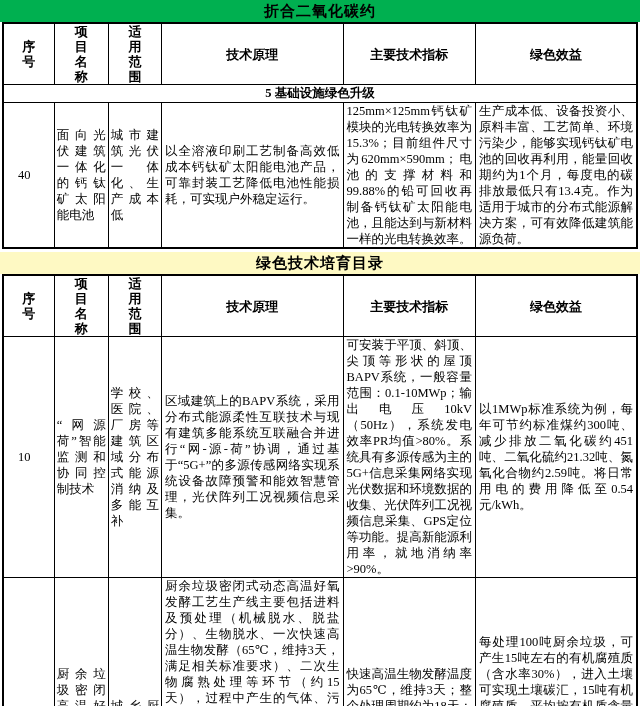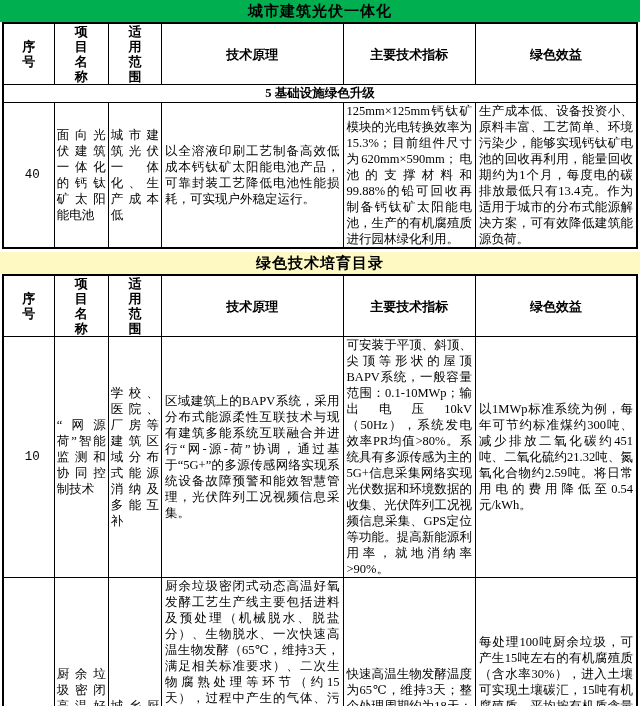--- a/index.html
+++ b/index.html
@@ -45,41 +45,41 @@
     line-height: 15px;
   }
   .section-row td {
     font-weight: bold;
     text-align: center;
     font-size: 12.5px;
     height: 18px;
     line-height: 17px;
     padding: 0;
   }
-  td.c-no { text-align: right; font-size: 12.5px; font-family: Liberation Mono, monospace; }
+  td.c-no { text-align: left; font-size: 12.5px; }
   td.c-name, td.c-scope { text-align: justify; text-align-last: left; padding: 2px 2px; }
   td.c-principle, td.c-indicators, td.c-benefits {
     text-align: justify;
     text-align-last: left;
     padding: 0 3px;
   }
   
   tr.h-header1 { height: 33px; }
   tr.h-row40   { height: 140px; }
   tr.h-header2 { height: 31px; }
   tr.h-row10   { height: 203px; }
   tr.h-row12   { height: 231px; }
   .gap { height: 3px; }
 </style>
 </head>
 <body>
 
 <div class="page">
 
-  <div class="title-bar" style="background: rgb(0, 176, 80);">城市建筑光伏一体化</div>
+  <div class="title-bar" style="background: rgb(0, 176, 80);">折合二氧化碳约</div>
 
   <table class="catalog">
     <colgroup>
       <col style="width:51px">
         <col style="width:54px">
         <col style="width:53px">
       <col style="width:181px">
         <col style="width:132px">
         <col style="width:161px">
     </colgroup>
@@ -93,21 +93,21 @@
       <th>绿色效益</th>
     </tr>
     <tr class="section-row">
       <td colspan="6">5 基础设施绿色升级</td>
     </tr>
     <tr class="h-row40">
       <td class="c-no">40</td>
       <td class="c-name">面向光伏建筑一体化的钙钛矿太阳能电池</td>
       <td class="c-scope">城市建筑光伏一体化、生产成本低</td>
       <td class="c-principle">以全溶液印刷工艺制备高效低成本钙钛矿太阳能电池产品，可靠封装工艺降低电池性能损耗，可实现户外稳定运行。</td>
-      <td class="c-indicators">125mm×125mm钙钛矿模块的光电转换效率为15.3%；目前组件尺寸为620mm×590mm；电池的支撑材料和99.88%的铅可回收再制备钙钛矿太阳能电池，生产的有机腐殖质进行园林绿化利用。</td>
+      <td class="c-indicators">125mm×125mm钙钛矿模块的光电转换效率为15.3%；目前组件尺寸为620mm×590mm；电池的支撑材料和99.88%的铅可回收再制备钙钛矿太阳能电池，且能达到与新材料一样的光电转换效率。</td>
       <td class="c-benefits">生产成本低、设备投资小、原料丰富、工艺简单、环境污染少，能够实现钙钛矿电池的回收再利用，能量回收期约为1个月，每度电的碳排放最低只有13.4克。作为适用于城市的分布式能源解决方案，可有效降低建筑能源负荷。</td>
     </tr>
   </tbody>
     </table>
 
   <div class="gap"></div>
 
   <div class="title-bar" style="background: #fef9c3;">绿色技术培育目录</div>
 
   <table class="catalog">

